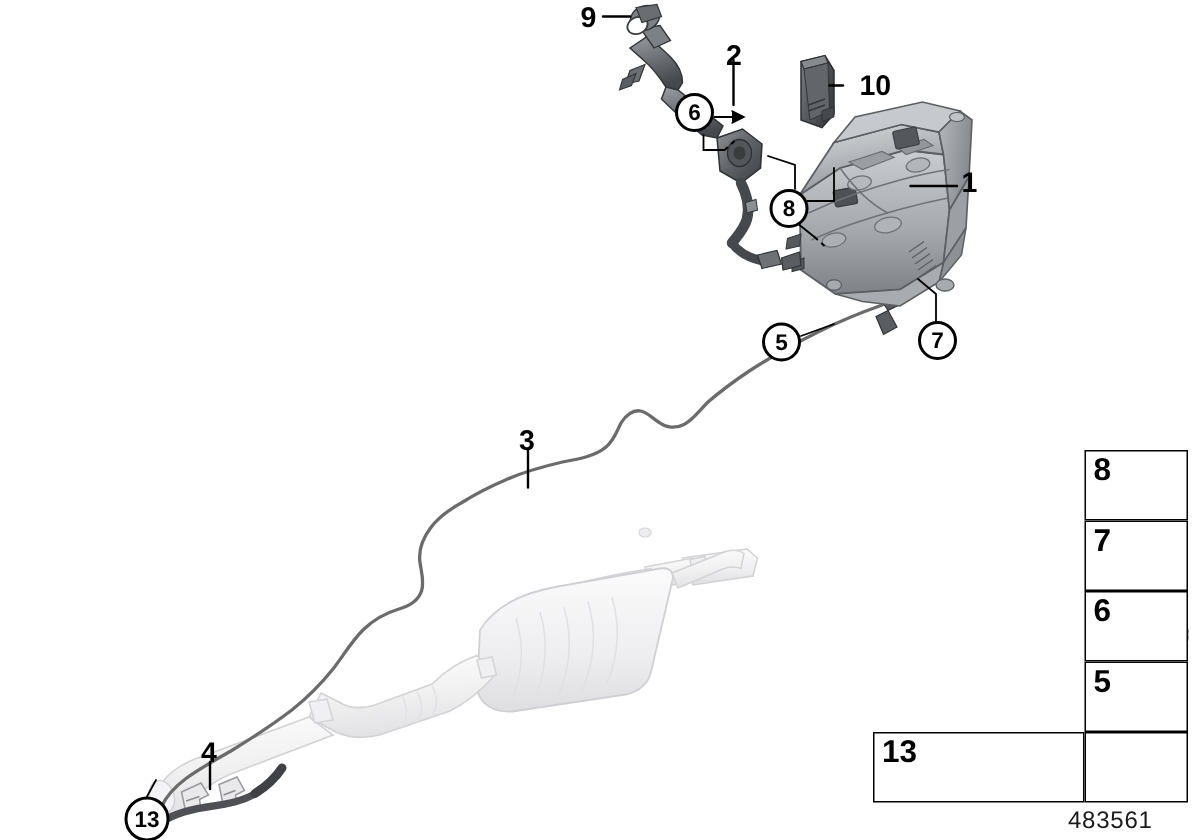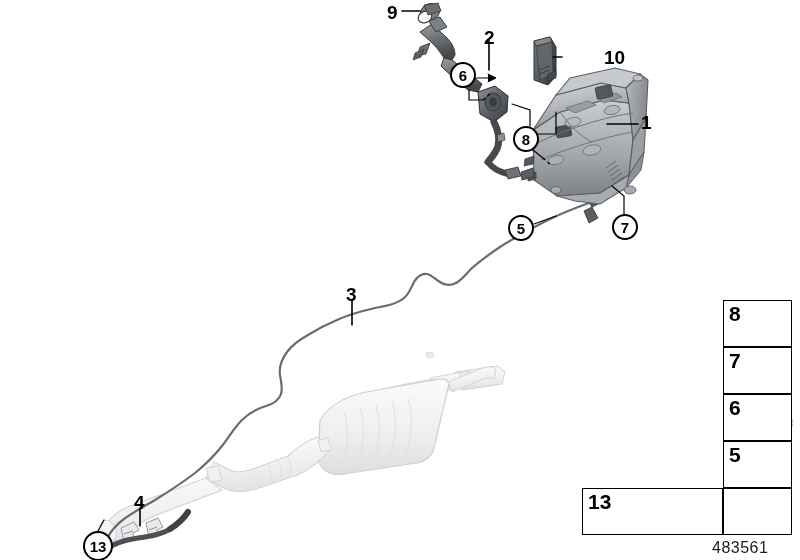--- a/index.html
+++ b/index.html
@@ -368,21 +368,21 @@
     <g>
       <path d="M611 531 L706 500" stroke="#8a8d91" stroke-width="3.6" stroke-linecap="round" fill="none"></path>
       <path d="M611 531 L706 500" stroke="#b5b8bc" stroke-width="1.4" stroke-linecap="round" fill="none"></path>
       <path d="M702 495 L712 492 L714 500 L704 503 Z" fill="#a2a5a9" stroke="#5e6166" stroke-width="0.9"></path>
       <ellipse cx="708" cy="497" rx="2.4" ry="2" fill="#ffffff" stroke="#5e6166" stroke-width="0.8"></ellipse>
     </g>
   </svg>
 
   <div class="callout" style="left:387px;top:3px;">9</div>
   <div class="callout" style="left:484px;top:28px;">2</div>
-  <div class="callout" style="left:604px;top:48px;">10</div>
+  <div class="callout" style="left:573px;top:48px;">10</div>
   <div class="callout" style="left:641px;top:113px;">1</div>
   <div class="callout" style="left:346px;top:285px;">3</div>
   <div class="callout" style="left:134px;top:493px;">4</div>
 
   <div class="ccallout" style="left:450px;top:62px;">6</div>
   <div class="ccallout" style="left:513px;top:126px;">8</div>
   <div class="ccallout" style="left:508px;top:215px;">5</div>
   <div class="ccallout" style="left:612px;top:214px;">7</div>
   <div class="ccallout wide" style="left:83px;top:531px;">13</div>
 

